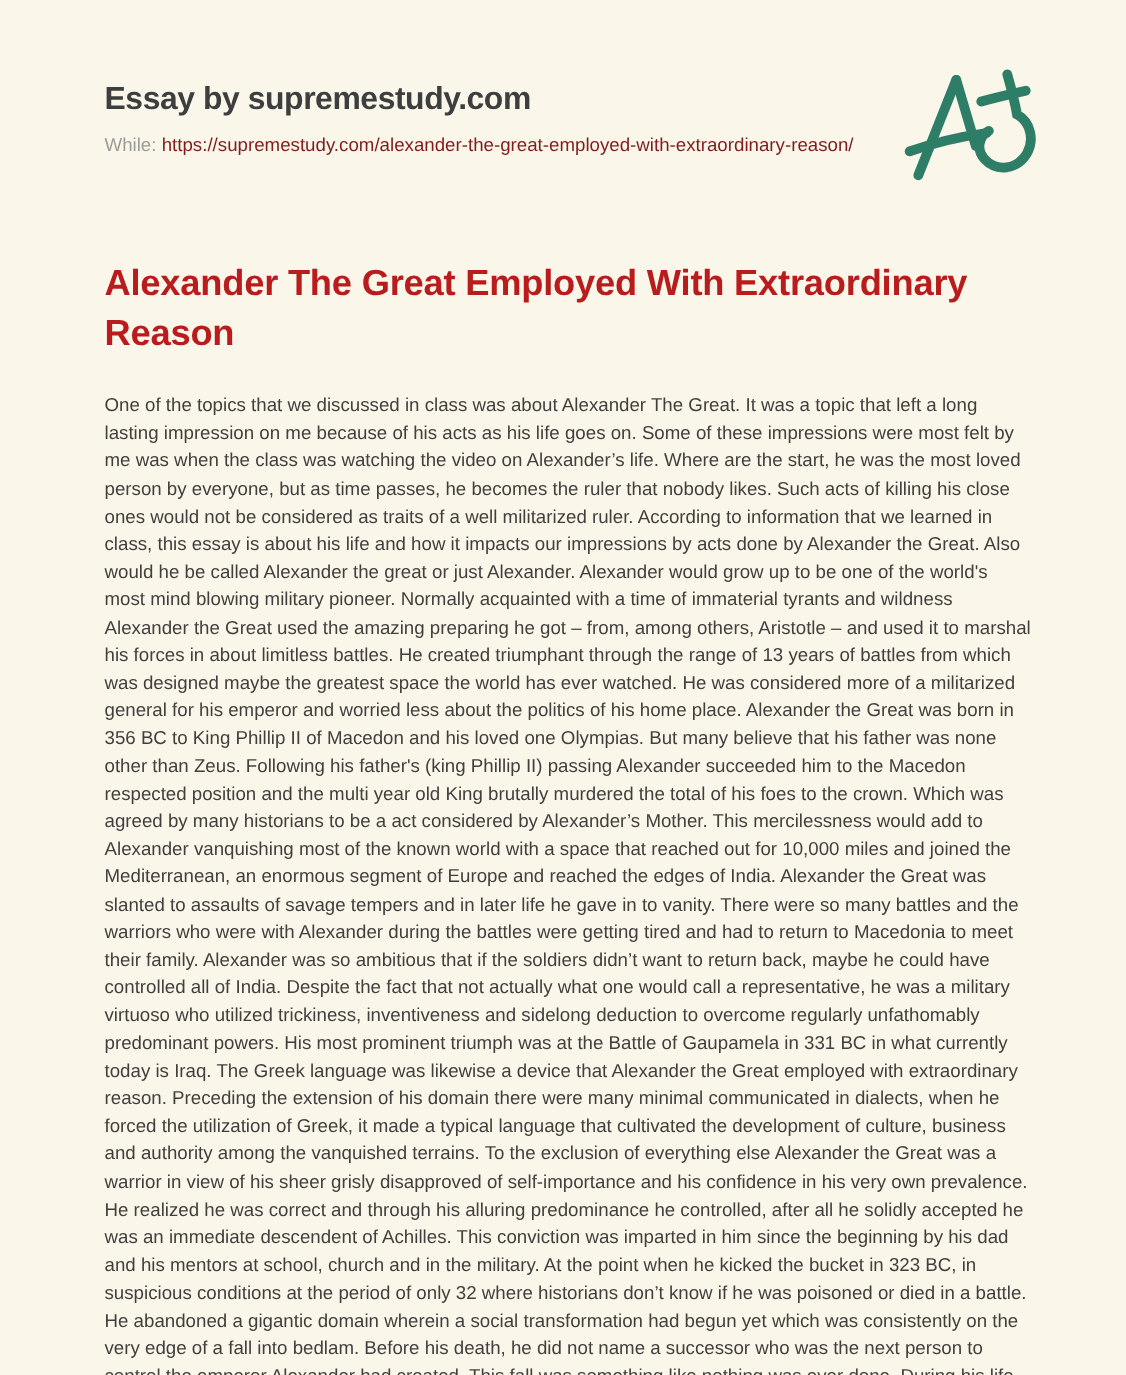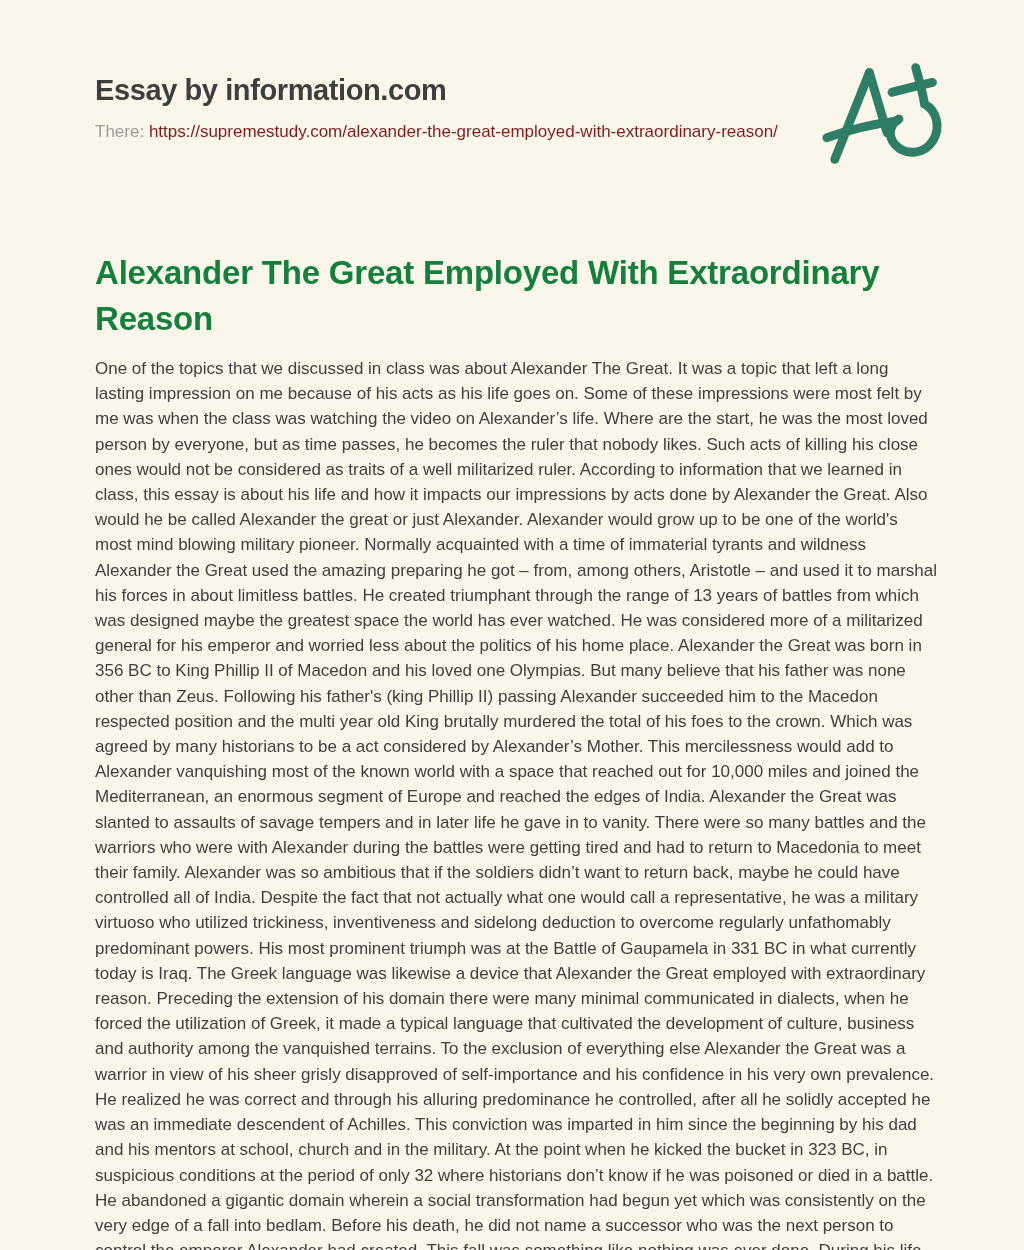--- a/index.html
+++ b/index.html
@@ -39,49 +39,49 @@
   .logo {
     position: absolute;
     left: 820px;
     top: 60px;
     width: 148px;
     height: 108px;
   }
   .article-title {
     position: absolute;
     left: 95px;
-    top: 250px;
+    top: 234px;
     width: 845px;
     margin: 0;
     font-size: 33px;
     line-height: 46px;
     font-weight: bold;
-    color: #15803d;
+    color: #b91c1c;
     letter-spacing: -0.2px;
   }
   .article-body {
     position: absolute;
     left: 95px;
     top: 356px;
     width: 842px;
     font-size: 17px;
     line-height: 25.2px;
     color: #403f3d;
     text-align: left;
   }
 </style>
 </head>
 <body>
 
 <div class="page">
 
   <div class="header">
-    <h1 class="site-title">Essay by information.com</h1>
+    <h1 class="site-title">Essay by supremestudy.com</h1>
     <div class="source-line">
-      <span>There:</span>
+      <span>While:</span>
       <a class="source-url">https://supremestudy.com/alexander-the-great-employed-with-extraordinary-reason/</a>
     </div>
   </div>
 
   <div class="logo">
     <svg width="148" height="108" viewBox="0 0 150 108" fill="none" xmlns="http://www.w3.org/2000/svg">
       <g stroke="#2e7d66" stroke-width="9" stroke-linecap="round" fill="none">
 
         <path d="M15 100 L50 12"></path>
 

